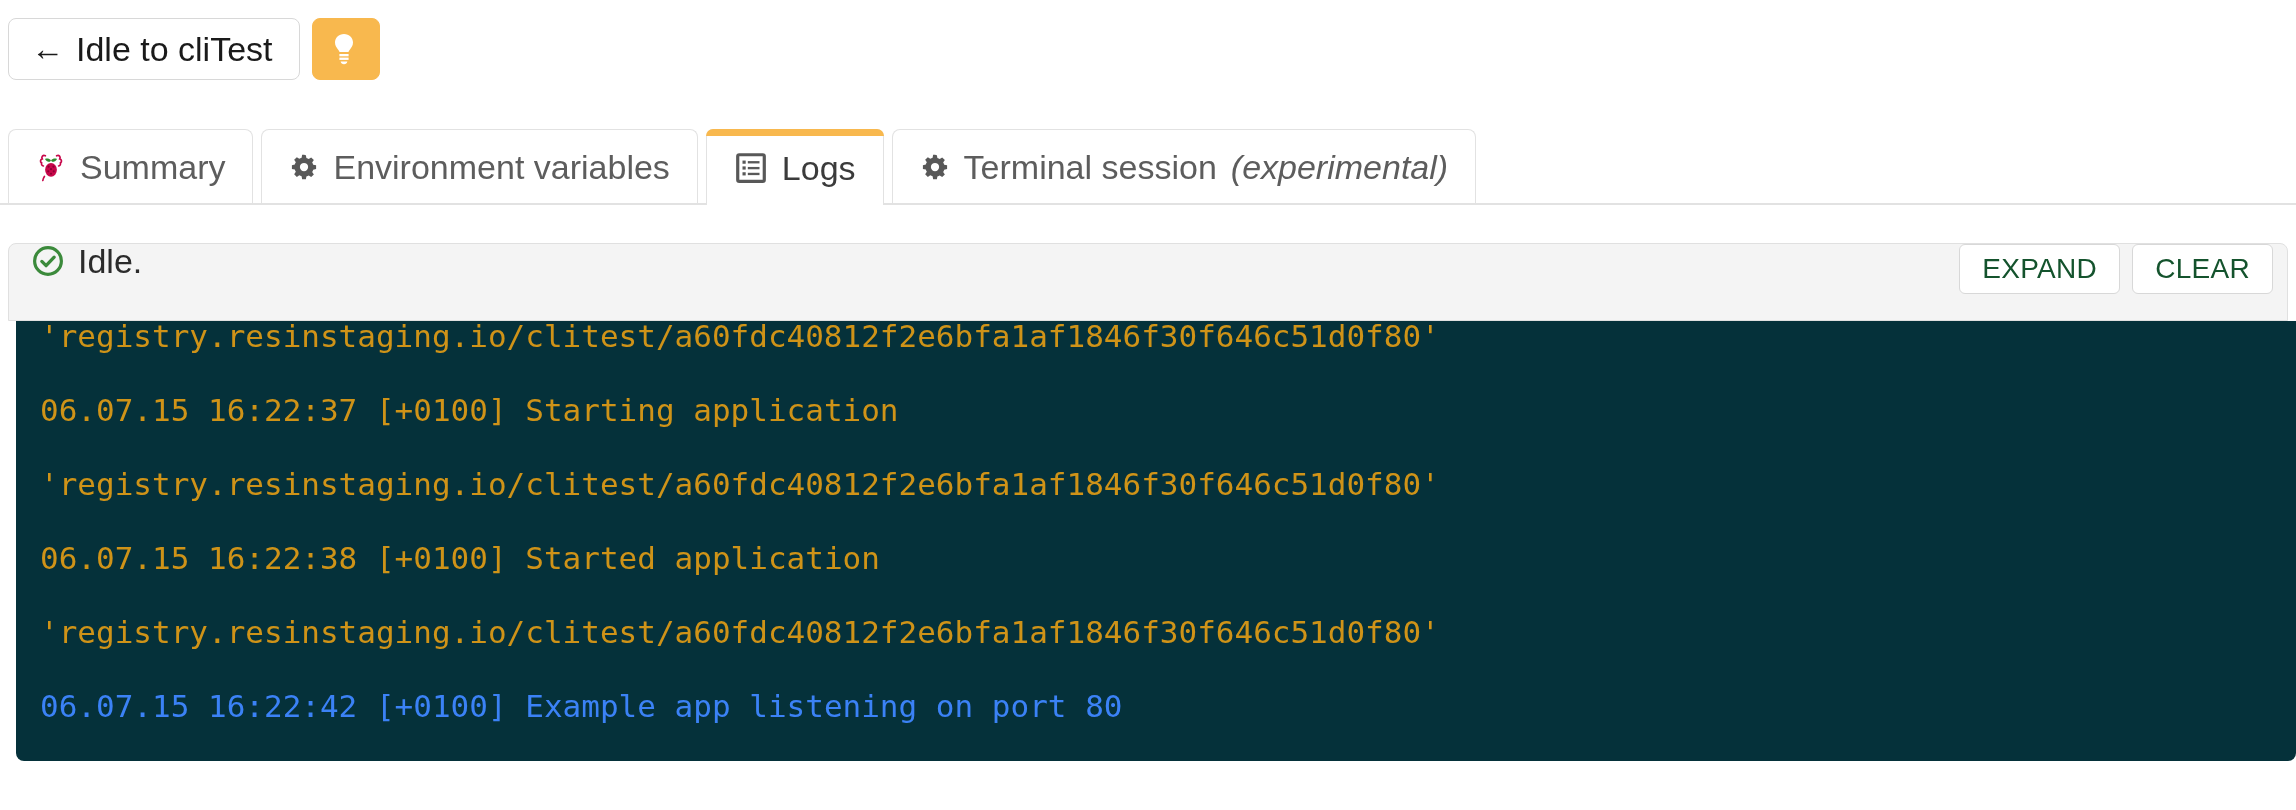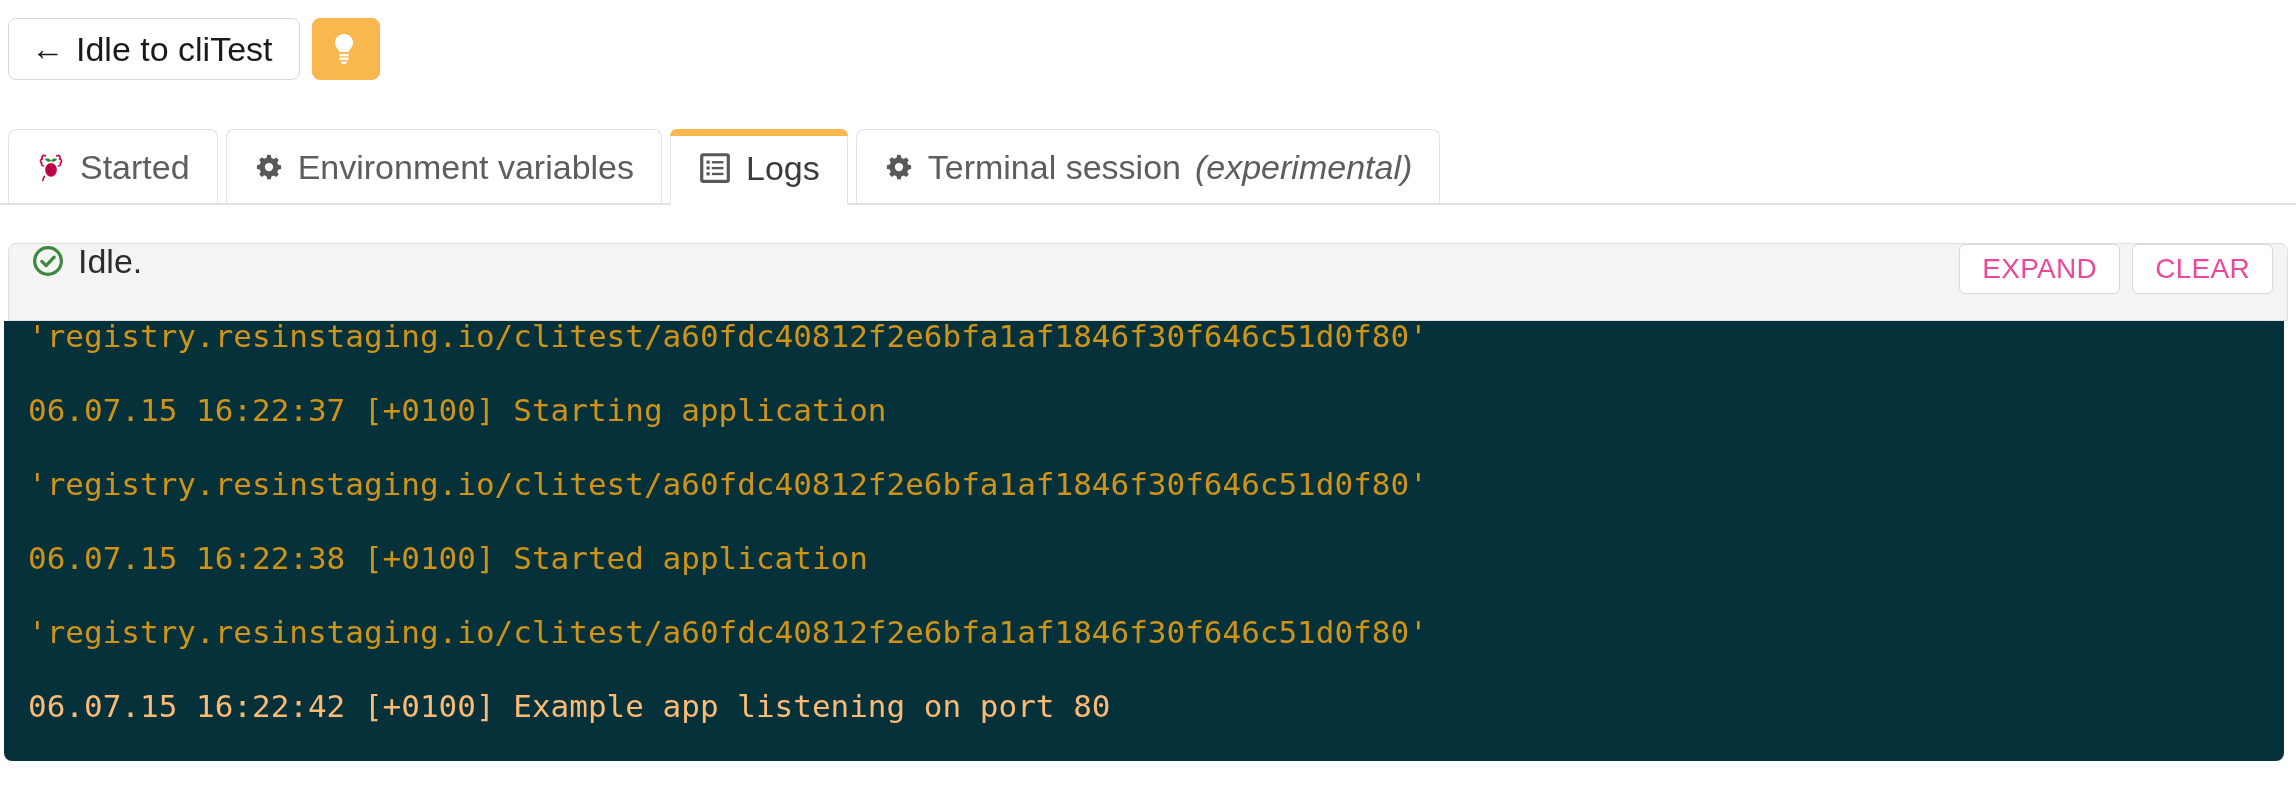--- a/index.html
+++ b/index.html
@@ -158,53 +158,53 @@
   }
   .status-actions { display: flex; gap: 12px; }
   .mini-btn {
     height: 50px;
     box-sizing: border-box;
     padding: 12px 22px;
     background: #ffffff;
     border: 1px solid #d8d8d8;
     border-radius: 6px;
     font-size: 28px;
-    color: #ec4899;
+    color: #14532d;
     cursor: pointer;
     display: flex;
     align-items: center;
     line-height: 1;
     letter-spacing: 0.3px;
   }
 
   
   .log-console {
     position: absolute;
-    left: 4px;
+    left: 16px;
     top: 321px;
     width: 2280px;
     height: 440px;
     box-sizing: border-box;
     background: #05313a;
     border-radius: 0 0 8px 8px;
     overflow: hidden;
     padding: 0 0 0 24px;
   }
   .log-scroll {
     position: absolute;
     left: 24px;
     right: 0;
     top: -22px;
     font-family: "DejaVu Sans Mono", monospace;
     font-size: 31px;
     line-height: 74px;
     white-space: pre;
   }
   .log-line { color: #cf9318; }
-  .log-line.green { color: #fdba74; }
+  .log-line.green { color: #3b82f6; }
   .log-line .ts { }
 </style>
 </head>
 <body>
 
 <div class="page">
 
   <div class="top-bar">
     <div class="btn-back">
       <span class="arrow">←</span>
@@ -236,21 +236,21 @@
             <circle cx="13.4" cy="15.6" r="1.15"></circle>
               <circle cx="18.6" cy="15.6" r="1.15"></circle>
             <circle cx="16" cy="18.3" r="1.15"></circle>
               <circle cx="13.1" cy="20.6" r="1.15"></circle>
             <circle cx="18.9" cy="20.6" r="1.15"></circle>
               <circle cx="16" cy="23.2" r="1.15"></circle>
           </g>
           <path d="M9 26c-1 1.6-1.6 3-1.7 4.4" fill="none" stroke="#c7074a" stroke-width="1.8" stroke-linecap="round"></path>
         </svg>
       </span>
-      <span class="tab-label">Started</span>
+      <span class="tab-label">Summary</span>
     </div>
 
     <div class="tab">
       <span>
         <svg class="icon-22" viewBox="0 0 32 32" xmlns="http://www.w3.org/2000/svg">
           <path fill="#585858" d="M16 3l2 .35.55 3.1c.9.25 1.75.6 2.5 1.1l2.6-1.8 2.85 2.85-1.8 2.6c.5.75.85 1.6 1.1 2.5l3.1.55v4l-3.1.55c-.25.9-.6 1.75-1.1 2.5l1.8 2.6-2.85 2.85-2.6-1.8c-.75.5-1.6.85-2.5 1.1L18 29h-4l-.55-3.1c-.9-.25-1.75-.6-2.5-1.1l-2.6 1.8-2.85-2.85 1.8-2.6c-.5-.75-.85-1.6-1.1-2.5L3.1 18v-4l3.1-.55c.25-.9.6-1.75 1.1-2.5l-1.8-2.6L8.35 5.5l2.6 1.8c.75-.5 1.6-.85 2.5-1.1L14 3z"></path>
           <circle cx="16" cy="16" r="4.4" fill="#ffffff"></circle>
         </svg>
       </span>
       <span class="tab-label">Environment variables</span>

